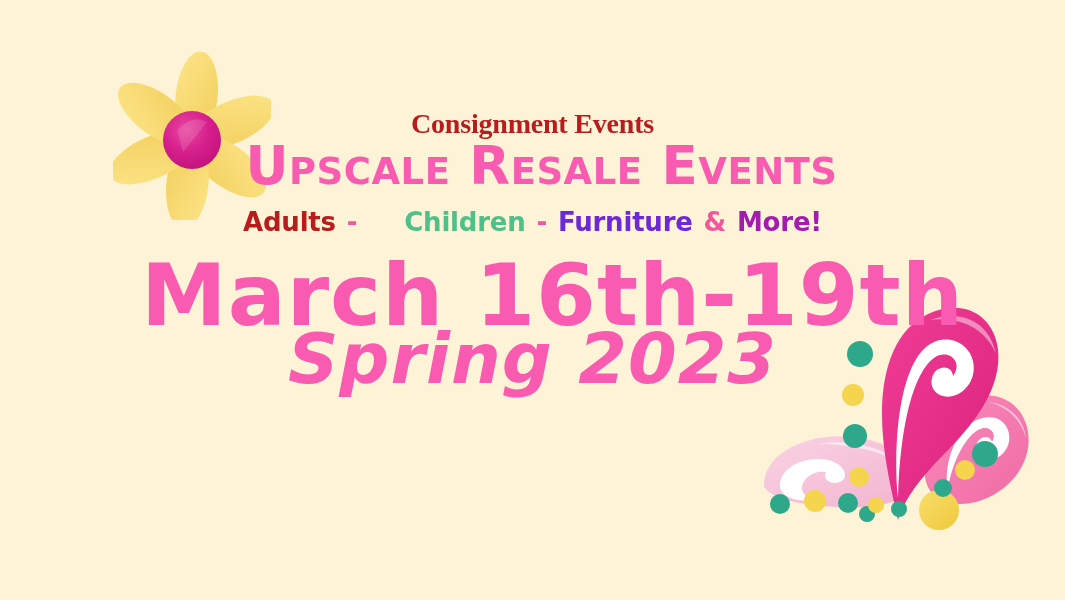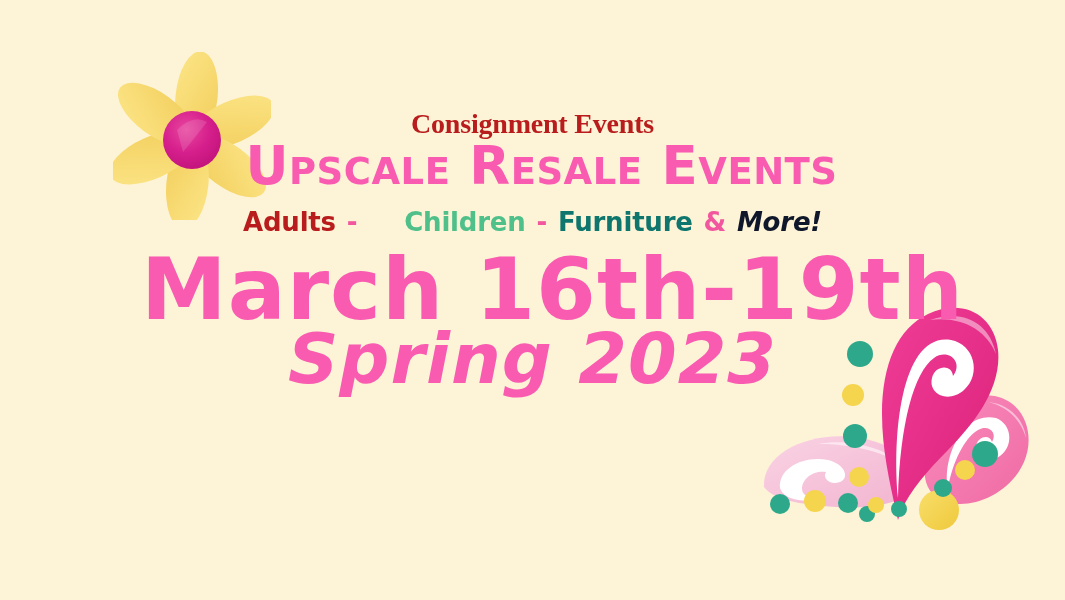--- a/index.html
+++ b/index.html
@@ -85,37 +85,37 @@
     width:1065px;
     font-family:"DejaVu Sans", sans-serif;
     font-weight:bold;
     font-size:26px;
     letter-spacing:-0.2px;
     white-space:nowrap;
   }
   .tw-adults    { color:#b91c1c; }
   .tw-dash      { color:#F2569E; }
   .tw-children  { color:#4FC08A;margin-left:36px; }
-  .tw-furniture { color:#0f766e; }
+  .tw-furniture { color:#6d28d9; }
   .tw-amp       { color:#F2569E; }
-  .tw-more      { color:#0f172a;font-style:italic; }
+  .tw-more      { color:#a21caf; }
   .tagline span { padding:0 1px; }
 
   .headline {
     position:absolute;
     left:0;
     width:1065px;
     color:#F95BB0;
     font-family:"DejaVu Sans", sans-serif;
     font-weight:bold;
     white-space:nowrap;
     letter-spacing:1px;
   }
   .headline-1 {
-    top:246px;
+    top:252px;
     font-size:86px;
     line-height:1;
     padding-left:40px;
   }
   .headline-2 {
     top:324px;
     font-size:70px;
     line-height:1;
     font-style:italic;
   }

